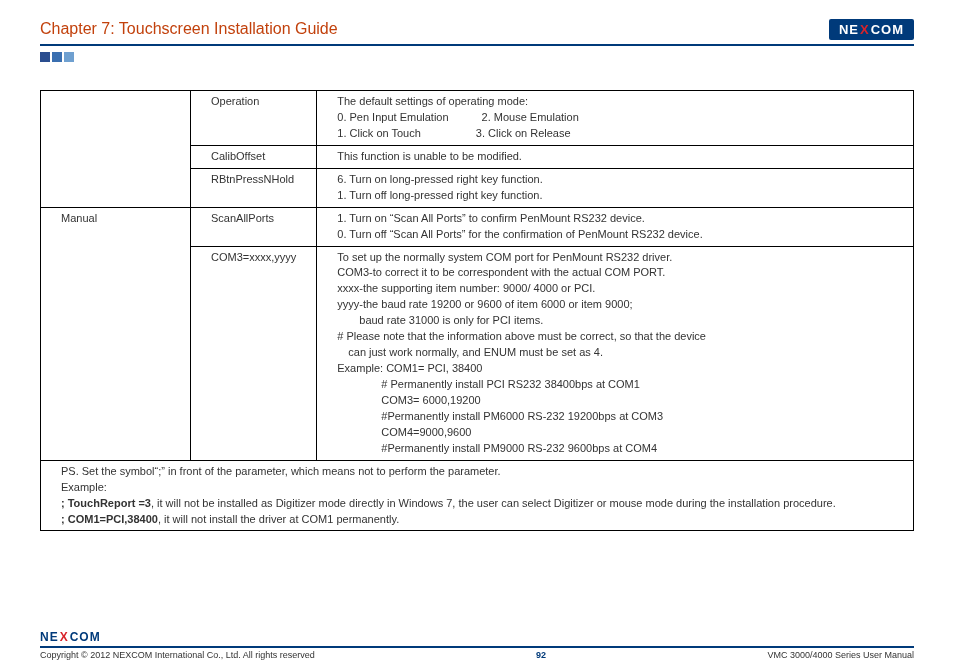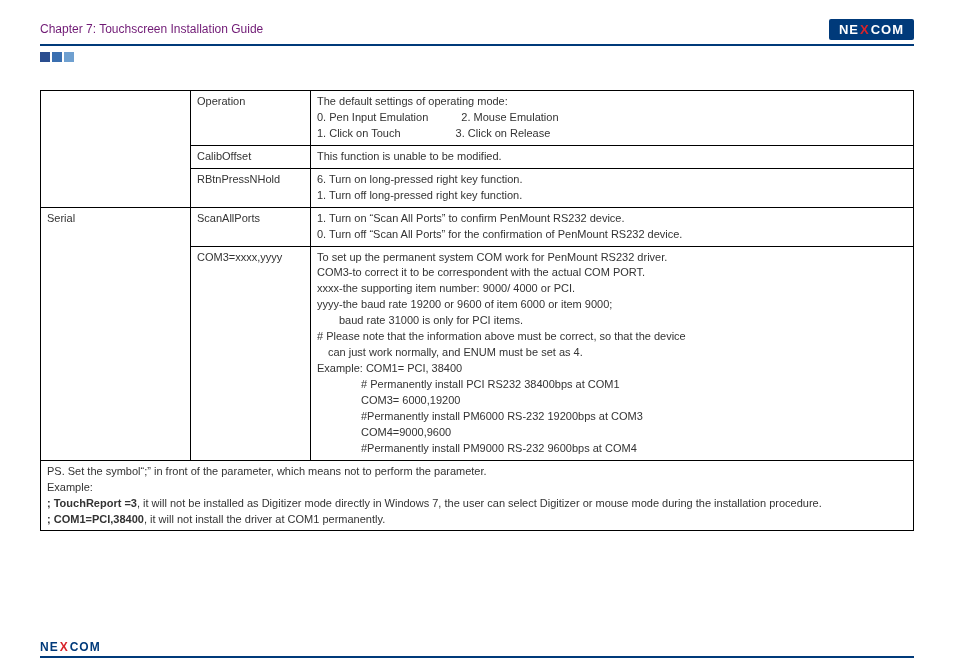--- a/index.html
+++ b/index.html
@@ -12,21 +12,21 @@
     color: #333;
     position: relative;
     padding: 18px 40px 0 40px;
   }
   .header {
     display: flex;
     justify-content: space-between;
     align-items: center;
     height: 22px;
   }
-  .chapter-title { font-size: 12px; color: #701a75; }
+  .chapter-title { font-size: 16px; color: #c2410c; }
   .logo-top {
     background: #003a7a;
     color: #fff;
     font-weight: bold;
     font-size: 13px;
     padding: 3px 10px;
     letter-spacing: 1px;
     display: flex;
     align-items: center;
     border-radius: 2px;
@@ -53,21 +53,21 @@
     margin-top: 28px;
   }
   table.main {
     border-collapse: collapse;
     width: 100%;
     font-size: 11px;
   }
   table.main td {
     border: 1px solid #000;
     vertical-align: top;
-    padding: 3px 6px;
+    padding: 3px 20px;
     line-height: 1.45;
   }
   .col1 { width: 150px; }
   .col2 { width: 120px; }
 
   .footer {
     position: absolute;
     left: 40px; right: 40px; bottom: 12px;
   }
   .footer-rule { height: 2px; background: #003a7a; margin-bottom: 2px; }
@@ -128,31 +128,31 @@
       </td>
     </tr>
     <tr>
       <td class="col2">RBtnPressNHold</td>
       <td>
         <span>6. Turn on long-pressed right key function.</span><br>
         <span>1. Turn off long-pressed right key function.</span>
       </td>
     </tr>
     <tr>
-      <td class="col1" rowspan="2">Serial</td>
+      <td class="col1" rowspan="2">Manual</td>
       <td class="col2">ScanAllPorts</td>
       <td>
         <span>1. Turn on “Scan All Ports” to confirm PenMount RS232 device.</span><br>
         <span>0. Turn off “Scan All Ports” for the confirmation of PenMount RS232 device.</span>
       </td>
     </tr>
     <tr>
       <td class="col2">COM3=xxxx,yyyy</td>
       <td>
-        <span>To set up the permanent system COM work for PenMount RS232 driver.</span><br>
+        <span>To set up the normally system COM port for PenMount RS232 driver.</span><br>
         <span>COM3-to correct it to be correspondent with the actual COM PORT.</span><br>
         <span>xxxx-the supporting item number: 9000/ 4000 or PCI.</span><br>
         <span>yyyy-the baud rate 19200 or 9600 of item 6000 or item 9000;</span><br>
         <span>  baud rate 31000 is only for PCI items.</span><br>
         <span># Please note that the information above must be correct, so that the device</span><br>
         <span> can just work normally, and ENUM must be set as 4.</span><br>
         <span>Example: COM1= PCI, 38400</span><br>
         <span>    # Permanently install PCI RS232 38400bps at COM1</span><br>
         <span>    COM3= 6000,19200</span><br>
         <span>    #Permanently install PM6000 RS-232 19200bps at COM3</span><br>
@@ -172,13 +172,18 @@
     </table>
 </div>
 
 <div class="footer">
   <div class="logo-bottom">
     <span>NE</span>
       <span class="x">X</span>
       <span>COM</span>
   </div>
   <div class="footer-rule"></div>
+  <div class="footer-row">
+    <span>Copyright © 2012 NEXCOM International Co., Ltd. All rights reserved</span>
+    <span class="page-num">92</span>
+    <span>VMC 3000/4000 Series User Manual</span>
+  </div>
 </div>
 
 </body></html>

